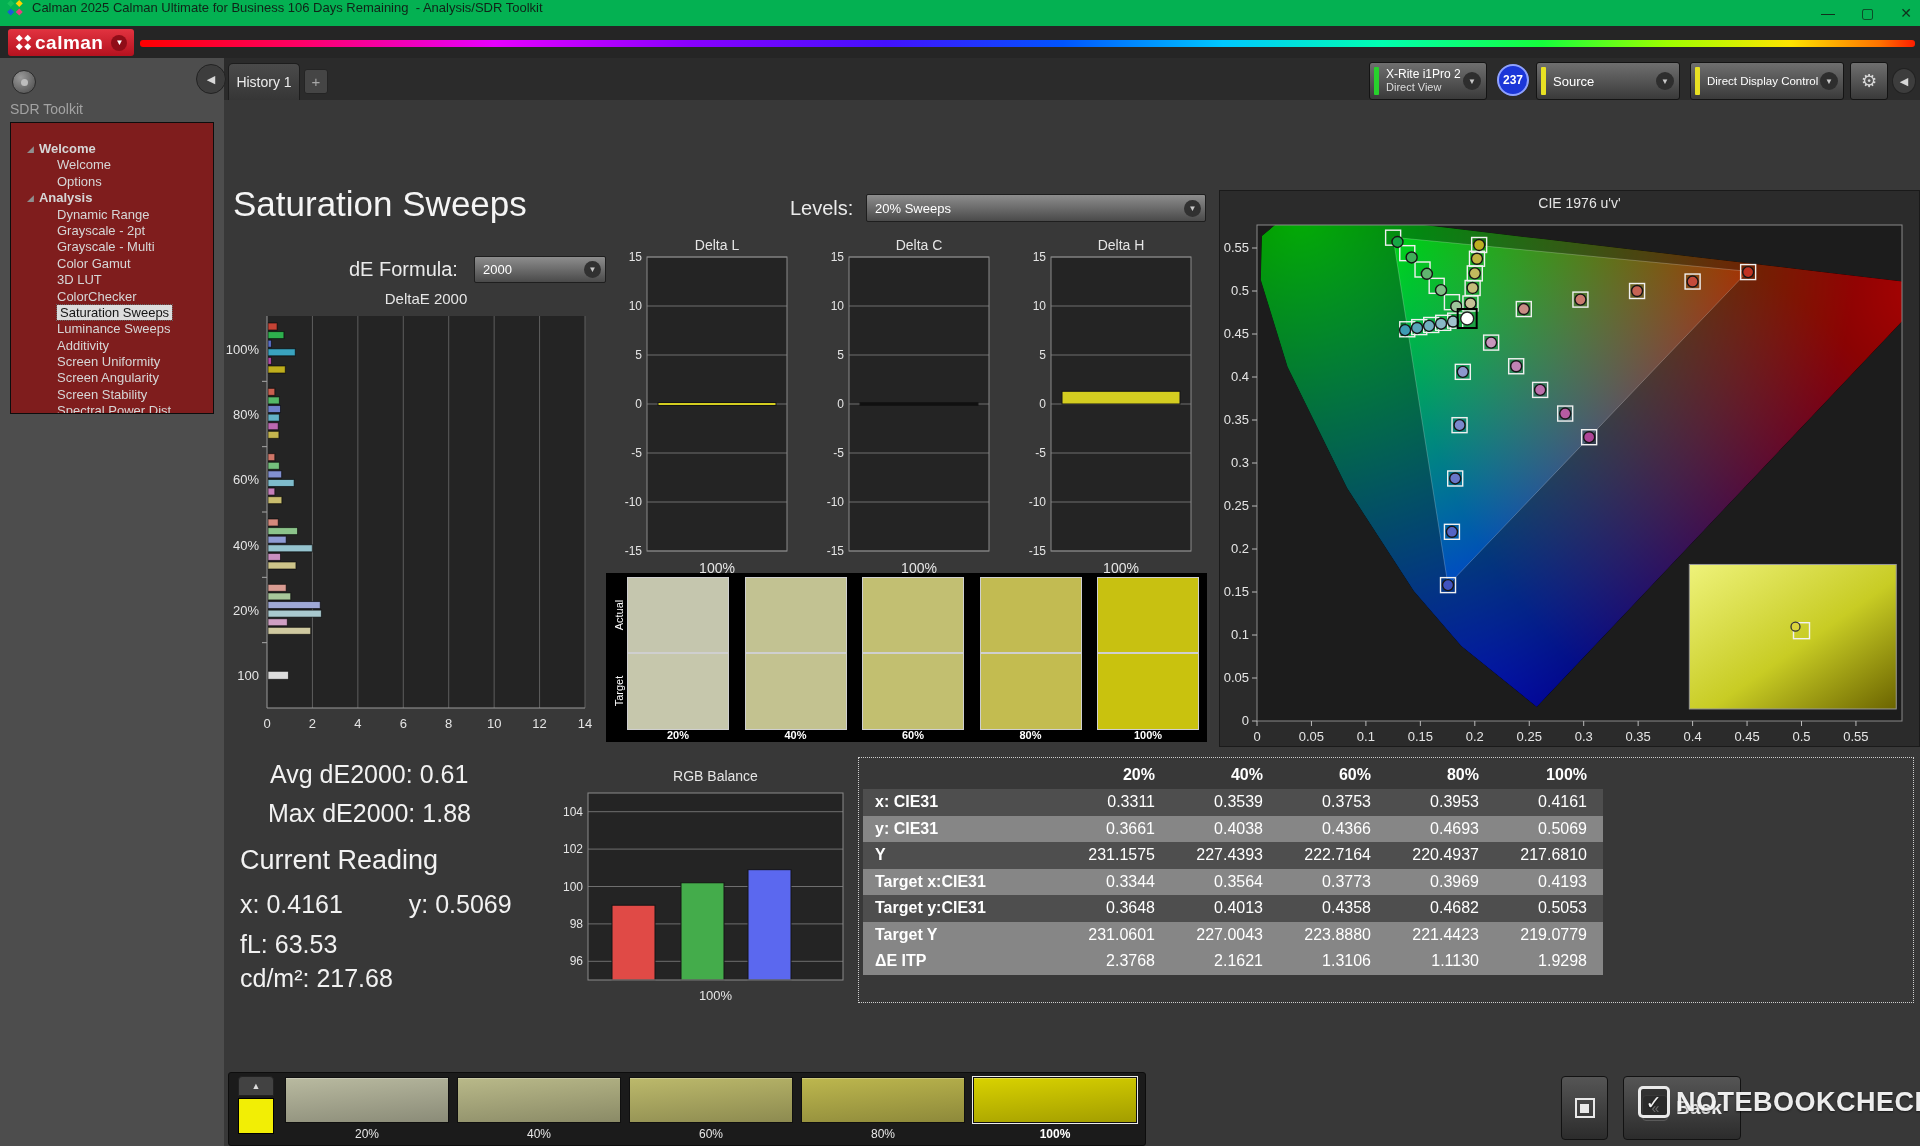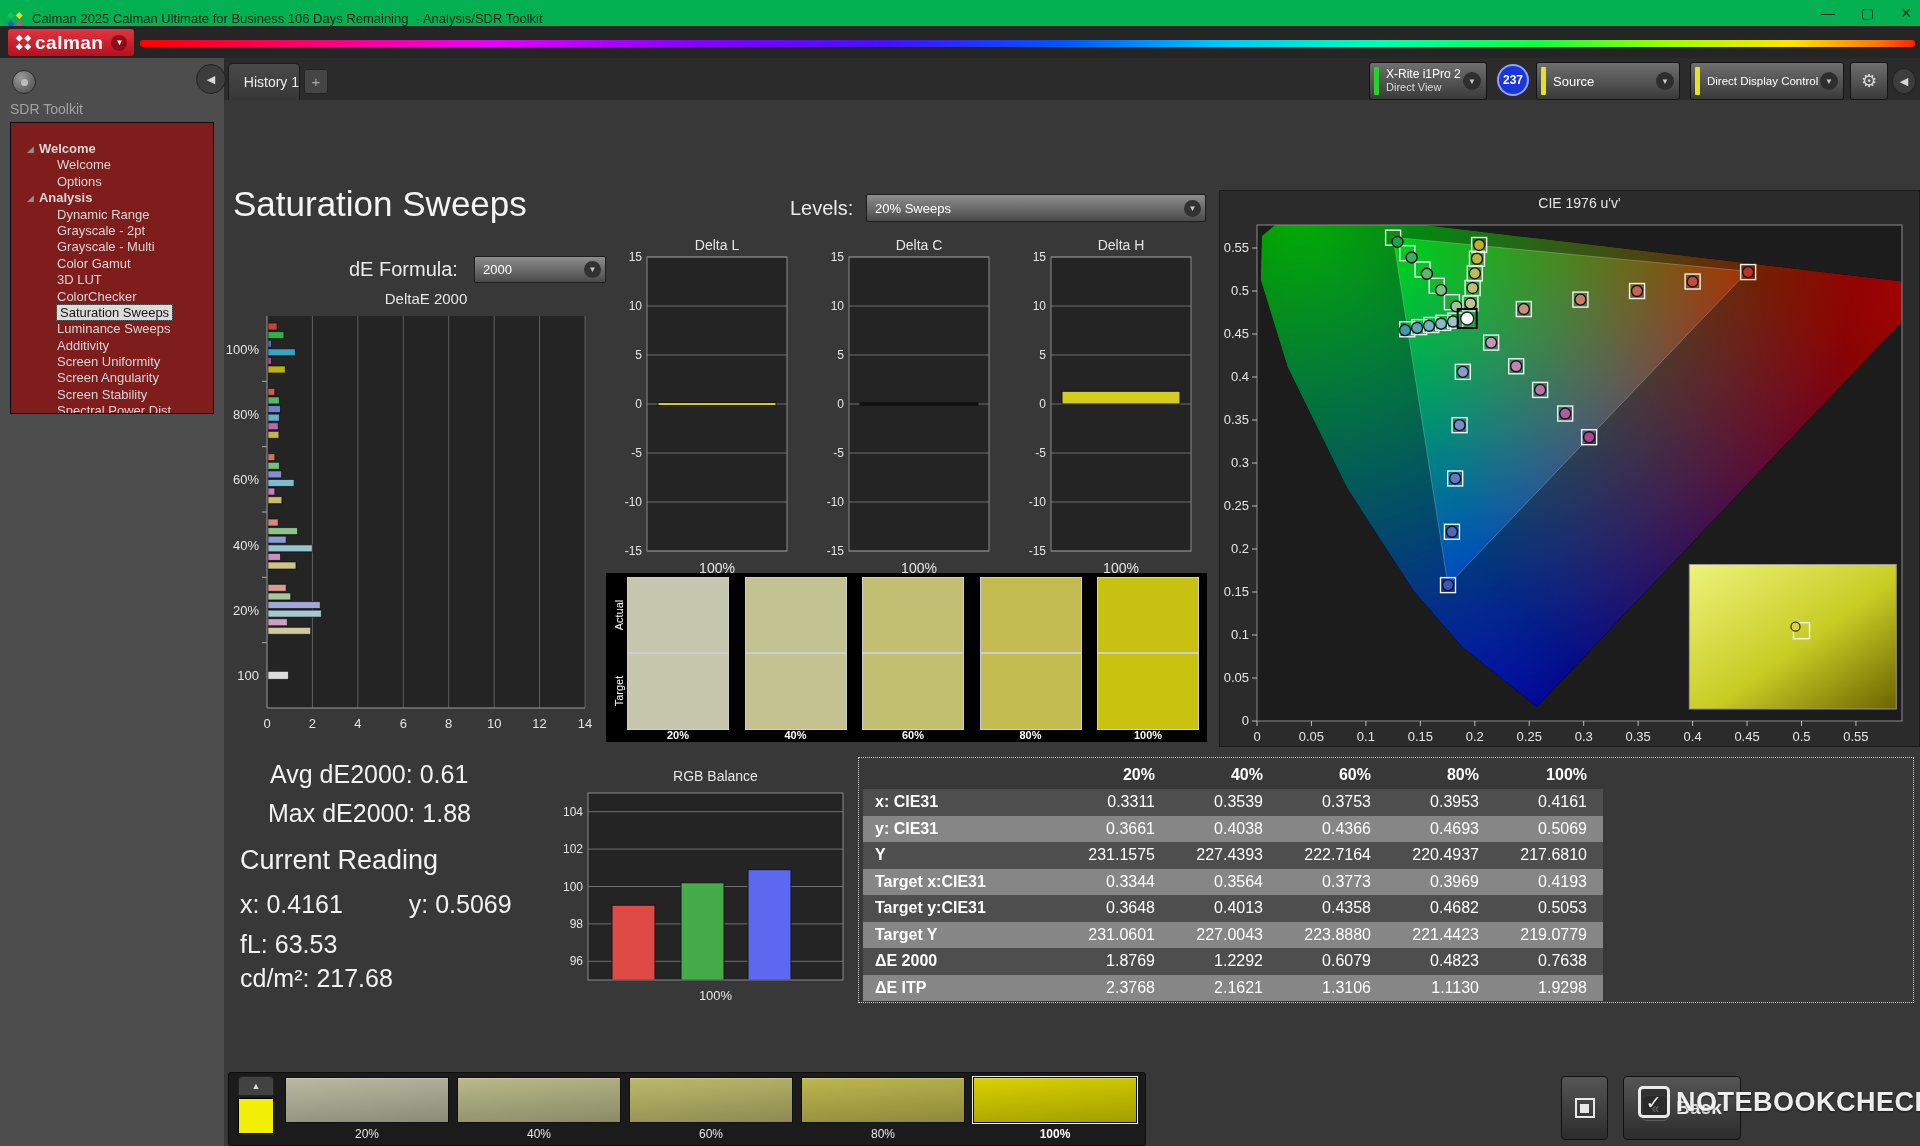--- a/index.html
+++ b/index.html
@@ -3,21 +3,21 @@
 <meta charset="utf-8">
 <style>
   *{box-sizing:border-box;margin:0;padding:0}
   html,body{background:#222}
   body{font-family:"Liberation Sans","DejaVu Sans",sans-serif;}
   #app{position:relative;width:1920px;height:1146px;background:#383838;overflow:hidden}
   .abs{position:absolute}
   svg text{fill:#e5e5e5;font-family:"Liberation Sans","DejaVu Sans",sans-serif}
 
   
-  .titlebar{left:0;top:0;width:1920px;height:26px;background:#04b152;display:flex;align-items:flex-end;color:#102418;font-size:13px}
+  .titlebar{left:0;top:0;width:1920px;height:26px;background:#04b152;display:flex;align-items:flex-start;color:#102418;font-size:13px}
   .titlebar .wm{margin-left:10px;white-space:pre}
   .winctl{position:absolute;right:8px;top:0;height:26px;display:flex;align-items:center;gap:26px;color:#10301c;font-size:14px}
   .winctl span{cursor:default}
   .tlogo{position:relative;width:14px;height:14px;margin-left:8px;transform:rotate(45deg)}
   .tlogo i{position:absolute;left:5px;top:5px;width:5px;height:5px;box-shadow:0 -6px 0 #ffd400,0 6px 0 #1d5bd8,-6px 0 0 #17c05b,6px 0 0 #e8417f}
 
   
   .logorow{left:0;top:26px;width:1920px;height:32px;background:#252525}
   .badge{position:absolute;left:8px;top:3px;width:126px;height:27px;background:linear-gradient(#e23340,#b5121f);border-radius:3px;display:flex;align-items:center;color:#fff}
   .dlogo{position:relative;width:15px;height:15px;margin:0 4px 0 8px;transform:rotate(45deg)}
@@ -26,21 +26,21 @@
   .badge .chev{margin-left:8px;width:16px;height:16px;border-radius:50%;background:#8f0d18;color:#fff;font-size:8px;display:flex;align-items:center;justify-content:center}
   .rainbow{position:absolute;left:140px;top:14px;width:1775px;height:7px;border-radius:3px;
     background:linear-gradient(to right,#ff0000,#ff0066 9%,#e600ff 20%,#8800ff 31%,#4411ff 42%,#0055ff 52%,#00c8ff 61%,#00ffb0 70%,#15ff3c 79%,#9dff00 86%,#ffe400 93%,#ff7300 98%,#ff1e00)}
 
   
   .headrow{left:0;top:58px;width:1920px;height:42px;background:#2b2b2b}
   .sidecol{left:0;top:58px;width:224px;height:1088px;background:#4d4d4d}
   .circlebtn{border-radius:50%;background:radial-gradient(circle at 35% 30%,#9a9a9a,#474747);border:1px solid #2a2a2a;display:flex;align-items:center;justify-content:center}
   .circlebtn i{width:7px;height:7px;border-radius:50%;background:#bdbdbd}
   .arrowbtn{border-radius:50%;background:#3d3d3d;border:1px solid #222;color:#d8d8d8;display:flex;align-items:center;justify-content:center;font-size:11px}
-  .tab{background:linear-gradient(#4a4a4a,#363636);border:1px solid #1d1d1d;border-bottom:none;border-radius:5px 5px 0 0;color:#ececec;font-size:14px;display:flex;align-items:center;justify-content:flex-end}
+  .tab{background:linear-gradient(#4a4a4a,#363636);border:1px solid #1d1d1d;border-bottom:none;border-radius:5px 5px 0 0;color:#ececec;font-size:14px;display:flex;align-items:center;justify-content:center}
   .plusbtn{background:#454545;border:1px solid #242424;border-radius:3px;color:#a8a8a8;font-size:15px;display:flex;align-items:center;justify-content:center}
   .tbtn{background:linear-gradient(#6f6f6f,#3a3a3a);border:1px solid #141414;border-radius:3px;display:flex;align-items:center;color:#fff;position:absolute}
   .tbtn .cbar{width:5px;height:28px;margin:0 7px 0 4px;border-radius:1px}
   .tbtn .chev{position:absolute;right:5px;width:18px;height:18px;border-radius:50%;background:#2e2e2e;color:#c9c9c9;font-size:8px;display:flex;align-items:center;justify-content:center}
   .meter-badge{border-radius:50%;background:#1b36d8;border:2px solid #8fa2ff;color:#fff;font-size:12px;font-weight:bold;display:flex;align-items:center;justify-content:center}
 
   
   .sdrhead{color:#a3a3a3;font-size:14px}
   .tree{background:#7f1d1d;border:1px solid #0d0d0d;color:#d6d6d6;font-size:13px;padding-top:18px;overflow:hidden}
   .titem{height:16.4px;line-height:16.4px;white-space:nowrap;cursor:default}
@@ -593,28 +593,20 @@
         <div class="tcell">0.5053</div>
       </div>
       <div class="trow light">
         <div class="tlabel">Target Y</div>
         <div class="tcell">231.0601</div>
         <div class="tcell">227.0043</div>
         <div class="tcell">223.8880</div>
         <div class="tcell">221.4423</div>
         <div class="tcell">219.0779</div>
       </div>
-      <div class="trow dark">
-        <div class="tlabel">ΔE 2000</div>
-        <div class="tcell">1.8769</div>
-        <div class="tcell">1.2292</div>
-        <div class="tcell">0.6079</div>
-        <div class="tcell">0.4823</div>
-        <div class="tcell">0.7638</div>
-      </div>
       <div class="trow light">
         <div class="tlabel">ΔE ITP</div>
         <div class="tcell">2.3768</div>
         <div class="tcell">2.1621</div>
         <div class="tcell">1.3106</div>
         <div class="tcell">1.1130</div>
         <div class="tcell">1.9298</div>
       </div>
     </div>
 

